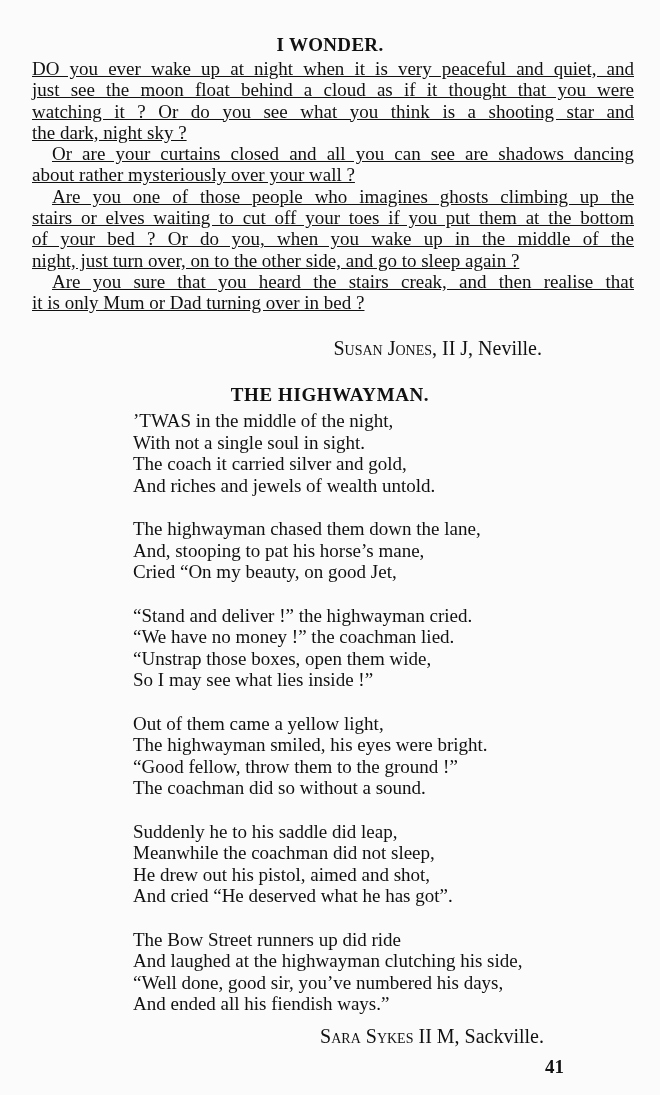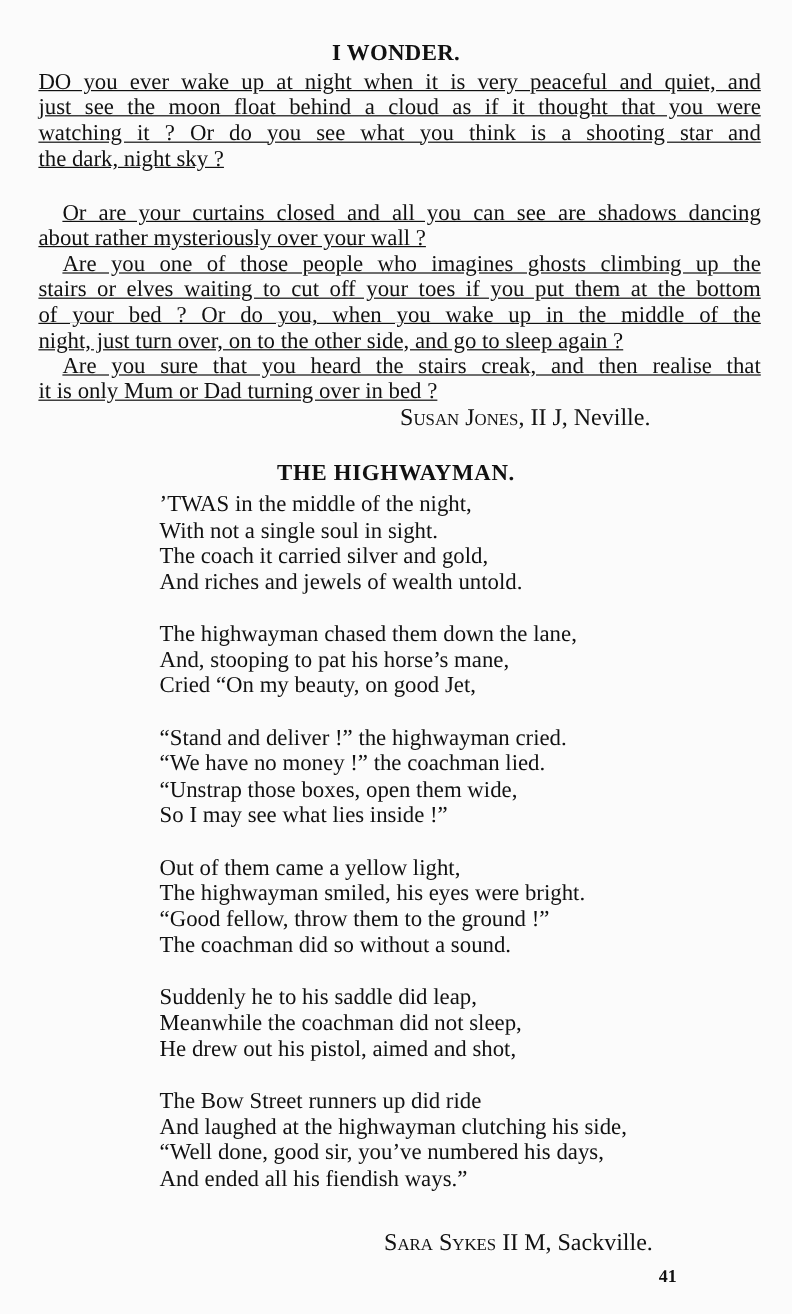--- a/index.html
+++ b/index.html
@@ -61,40 +61,40 @@
       font-size: 19px;
       line-height: 21.5px;
     }
     .stanza { margin: 0 0 22px 0; }
     .stanza .line { display: block; white-space: nowrap; }
 
     .pagenum {
       position: absolute;
       right: 24px;
       top: 1056px;
-      font-size: 15px;
+      font-size: 19px;
       font-weight: bold;
     }
   </style>
 </head>
 <body>
 
 <div class="page">
 
   <div class="title title1">I WONDER.</div>
 
   <div class="prose" style="top:58px;text-decoration:underline;">
     <p>
       <span class="ln">DO you ever wake up at night when it is very peaceful and quiet, and</span>
       <span class="ln">just see the moon float behind a cloud as if it thought that you were</span>
       <span class="ln">watching it ?   Or do you see what you  think is a shooting star and</span>
       <span class="ln last">the dark, night sky ?</span>
     </p>
     <p class="indent">
-      <span class="ln" style="padding-left:20px;text-indent:0;margin-top:24px;">Or are your curtains closed and all you can see are shadows dancing</span>
+      <span class="ln" style="padding-left:20px;text-indent:0;">Or are your curtains closed and all you can see are shadows dancing</span>
       <span class="ln last" style="text-indent:0;">about rather mysteriously over your wall ?</span>
     </p>
     <p class="indent">
       <span class="ln" style="padding-left:20px;text-indent:0;">Are you one of those people who imagines ghosts climbing up the</span>
       <span class="ln" style="text-indent:0;">stairs or elves waiting to cut off your toes if you put them at the bottom</span>
       <span class="ln" style="text-indent:0;">of your bed ?   Or do you, when you wake up in the middle of the</span>
       <span class="ln last" style="text-indent:0;">night, just turn over, on to the other side, and go to sleep again ?</span>
     </p>
     <p class="indent">
       <span class="ln" style="padding-left:20px;text-indent:0;">Are you sure that you heard the stairs creak, and then realise that</span>
@@ -129,20 +129,21 @@
     <div class="stanza">
       <span class="line">Out of them came a yellow light,</span>
       <span class="line">The highwayman smiled, his eyes were bright.</span>
       <span class="line">“Good fellow, throw them to the ground !”</span>
       <span class="line">The coachman did so without a sound.</span>
     </div>
     <div class="stanza">
       <span class="line">Suddenly he to his saddle did leap,</span>
       <span class="line">Meanwhile the coachman did not sleep,</span>
       <span class="line">He drew out his pistol, aimed and shot,</span>
+      <span class="line">And cried “He deserved what he has got”.</span>
     </div>
     <div class="stanza">
       <span class="line">The Bow Street runners up did ride</span>
       <span class="line">And laughed at the highwayman clutching his side,</span>
       <span class="line">“Well done, good sir, you’ve numbered his days,</span>
       <span class="line">And ended all his fiendish ways.”</span>
     </div>
   </div>
 
   <div class="sig sig2">

